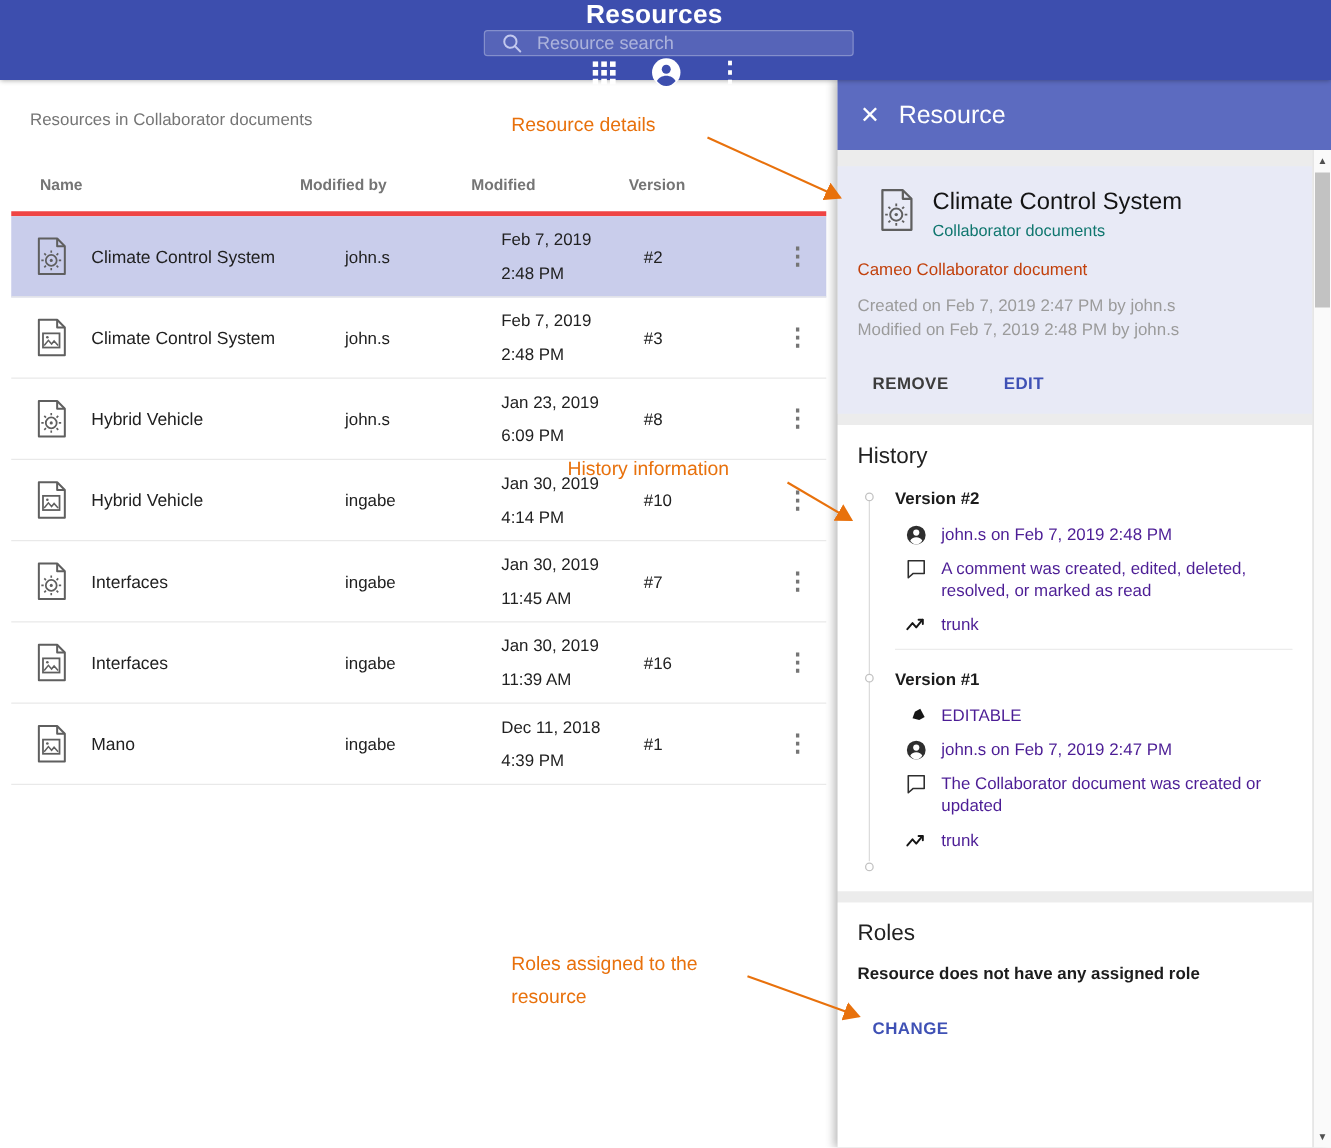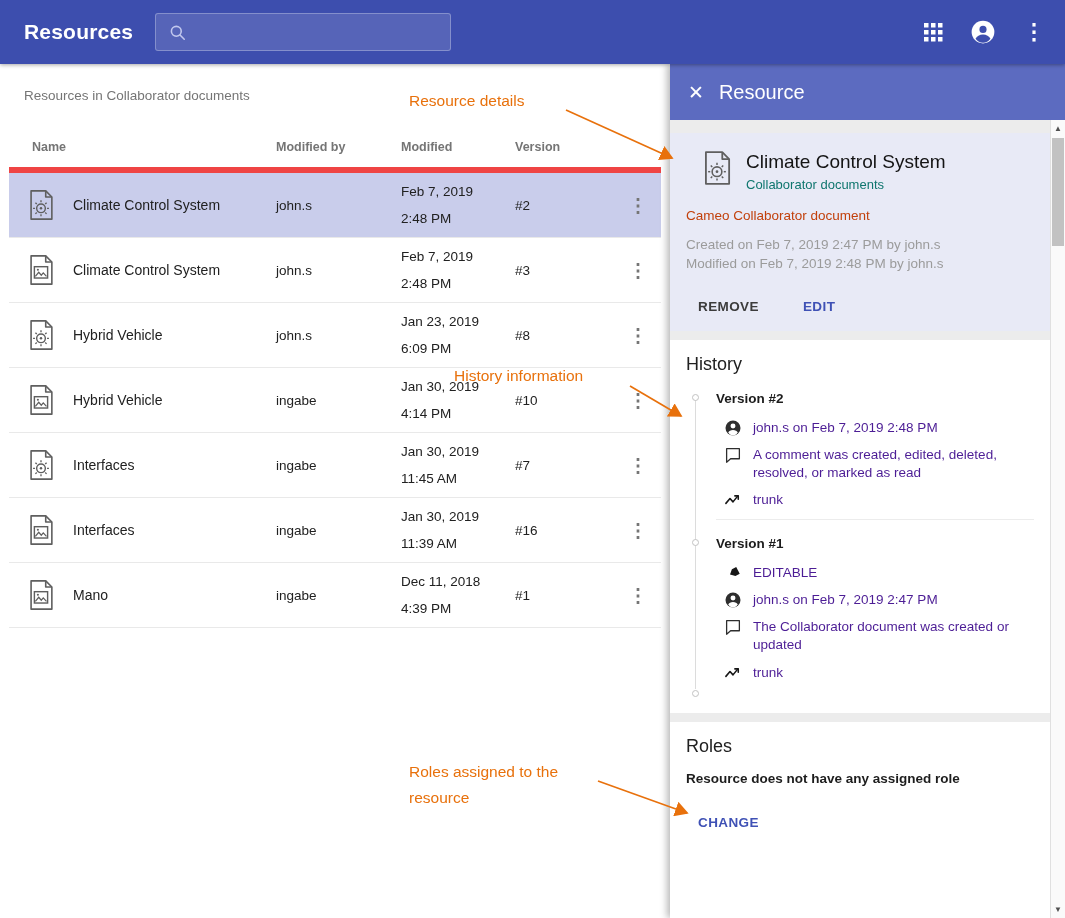--- a/index.html
+++ b/index.html
@@ -7,43 +7,43 @@
     --card:#e8eaf6; --accent:#3f51b5; --annotation:#e8710c;
   }
   *{box-sizing:border-box;}
   html,body{margin:0;padding:0;}
   body{
     width:1065px;height:918px;overflow:hidden;position:relative;background:#fff;
     font-family:"Liberation Sans",sans-serif;color:#212121;
   }
   
   .topbar{height:64px;background:var(--app-bar);display:flex;align-items:center;
-    padding:0 20px 0 24px;position:relative;z-index:10;box-shadow:0 1px 4px rgba(0,0,0,.35);}
+    padding:0 20px 0 24px;position:relative;z-index:10;box-shadow:0 1px 4px rgba(0,0,0,.35);flex-direction:column;}
   .app-title{color:#fff;font-size:21px;font-weight:600;letter-spacing:.2px;margin-right:22px;}
   .search{position:relative;width:296px;height:38px;background:rgba(255,255,255,.13);
     border:1px solid rgba(255,255,255,.28);border-radius:3px;display:flex;align-items:center;}
   .search-icon{width:19px;height:19px;margin:0 9px 0 12px;display:block;}
   .search input{background:transparent;border:none;outline:none;color:#fff;font-size:14.5px;
     width:220px;font-family:inherit;}
   .search input::placeholder{color:rgba(255,255,255,.5);}
   .topbar-spacer{flex:1;}
   .topbar-right{display:flex;align-items:center;gap:27px;}
   .tb-icon{cursor:pointer;display:flex;align-items:center;}
   .apps-icon{width:19px;height:19px;display:block;}
   .account-icon{width:26px;height:26px;display:block;}
   .acct-cut{fill:var(--app-bar);}
   .tb-glyph{color:#fff;font-size:22px;line-height:1;font-weight:700;}
   
   .main{display:flex;height:854px;}
   
   .list-pane{width:670px;background:#fff;}
   .breadcrumb{padding:24px 0 24px 24px;color:#757575;font-size:13.5px;}
   .rtable{margin:0 9px;}
-  .thead{display:flex;align-items:center;height:46px;border-bottom:6px solid #ef4444;
-    color:#757575;font-size:12.5px;font-weight:700;}
+  .thead{display:flex;align-items:center;height:46px;border-bottom:4px solid #ef4444;
+    color:#757575;font-size:12.5px;font-weight:700;gap:12px;}
   .th-name{flex:1;padding-left:23px;}
   .th-by{width:125px;} .th-mod{width:114px;} .th-ver{width:100px;} .th-kebab{width:46px;}
   .trow{display:flex;align-items:center;border-bottom:1px solid #e9e9e9;min-height:61px;
     font-size:13.5px;color:#212121;cursor:pointer;}
   .trow.selected{background:var(--selection);}
   .icon-cell{width:64px;display:flex;justify-content:center;}
   .doc-icon{width:34px;height:34px;display:block;}
   .name-col{flex:1;font-size:14px;}
   .by-col{width:125px;}
   .mod-col{width:114px;padding:5px 26px 5px 0;line-height:27px;}
@@ -105,20 +105,21 @@
 </head>
 <body>
 
 <header class="topbar">
   <div class="app-title">Resources</div>
   <div class="search">
     <span class="search-icon"><svg viewBox="0 0 24 24" width="100%" height="100%">
           <circle cx="10.5" cy="10.5" r="6.2" fill="none" stroke="#c2c8ee" stroke-width="2"></circle>
           <line x1="15.2" y1="15.2" x2="20.5" y2="20.5" stroke="#c2c8ee" stroke-width="2" stroke-linecap="round"></line>
         </svg></span>
+    <input type="text" placeholder="Resource search" style="">
   </div>
   <div class="topbar-spacer"></div>
   <div class="topbar-right">
     <span class="tb-icon">
         <span class="apps-icon"><svg viewBox="0 0 19 19" width="100%" height="100%" fill="#fff">
             <rect x="0" y="0" width="4.5" height="4.5"></rect>
             <rect x="7" y="0" width="4.5" height="4.5"></rect>
             <rect x="14" y="0" width="4.5" height="4.5"></rect>
             <rect x="0" y="7" width="4.5" height="4.5"></rect>
             <rect x="7" y="7" width="4.5" height="4.5"></rect>

